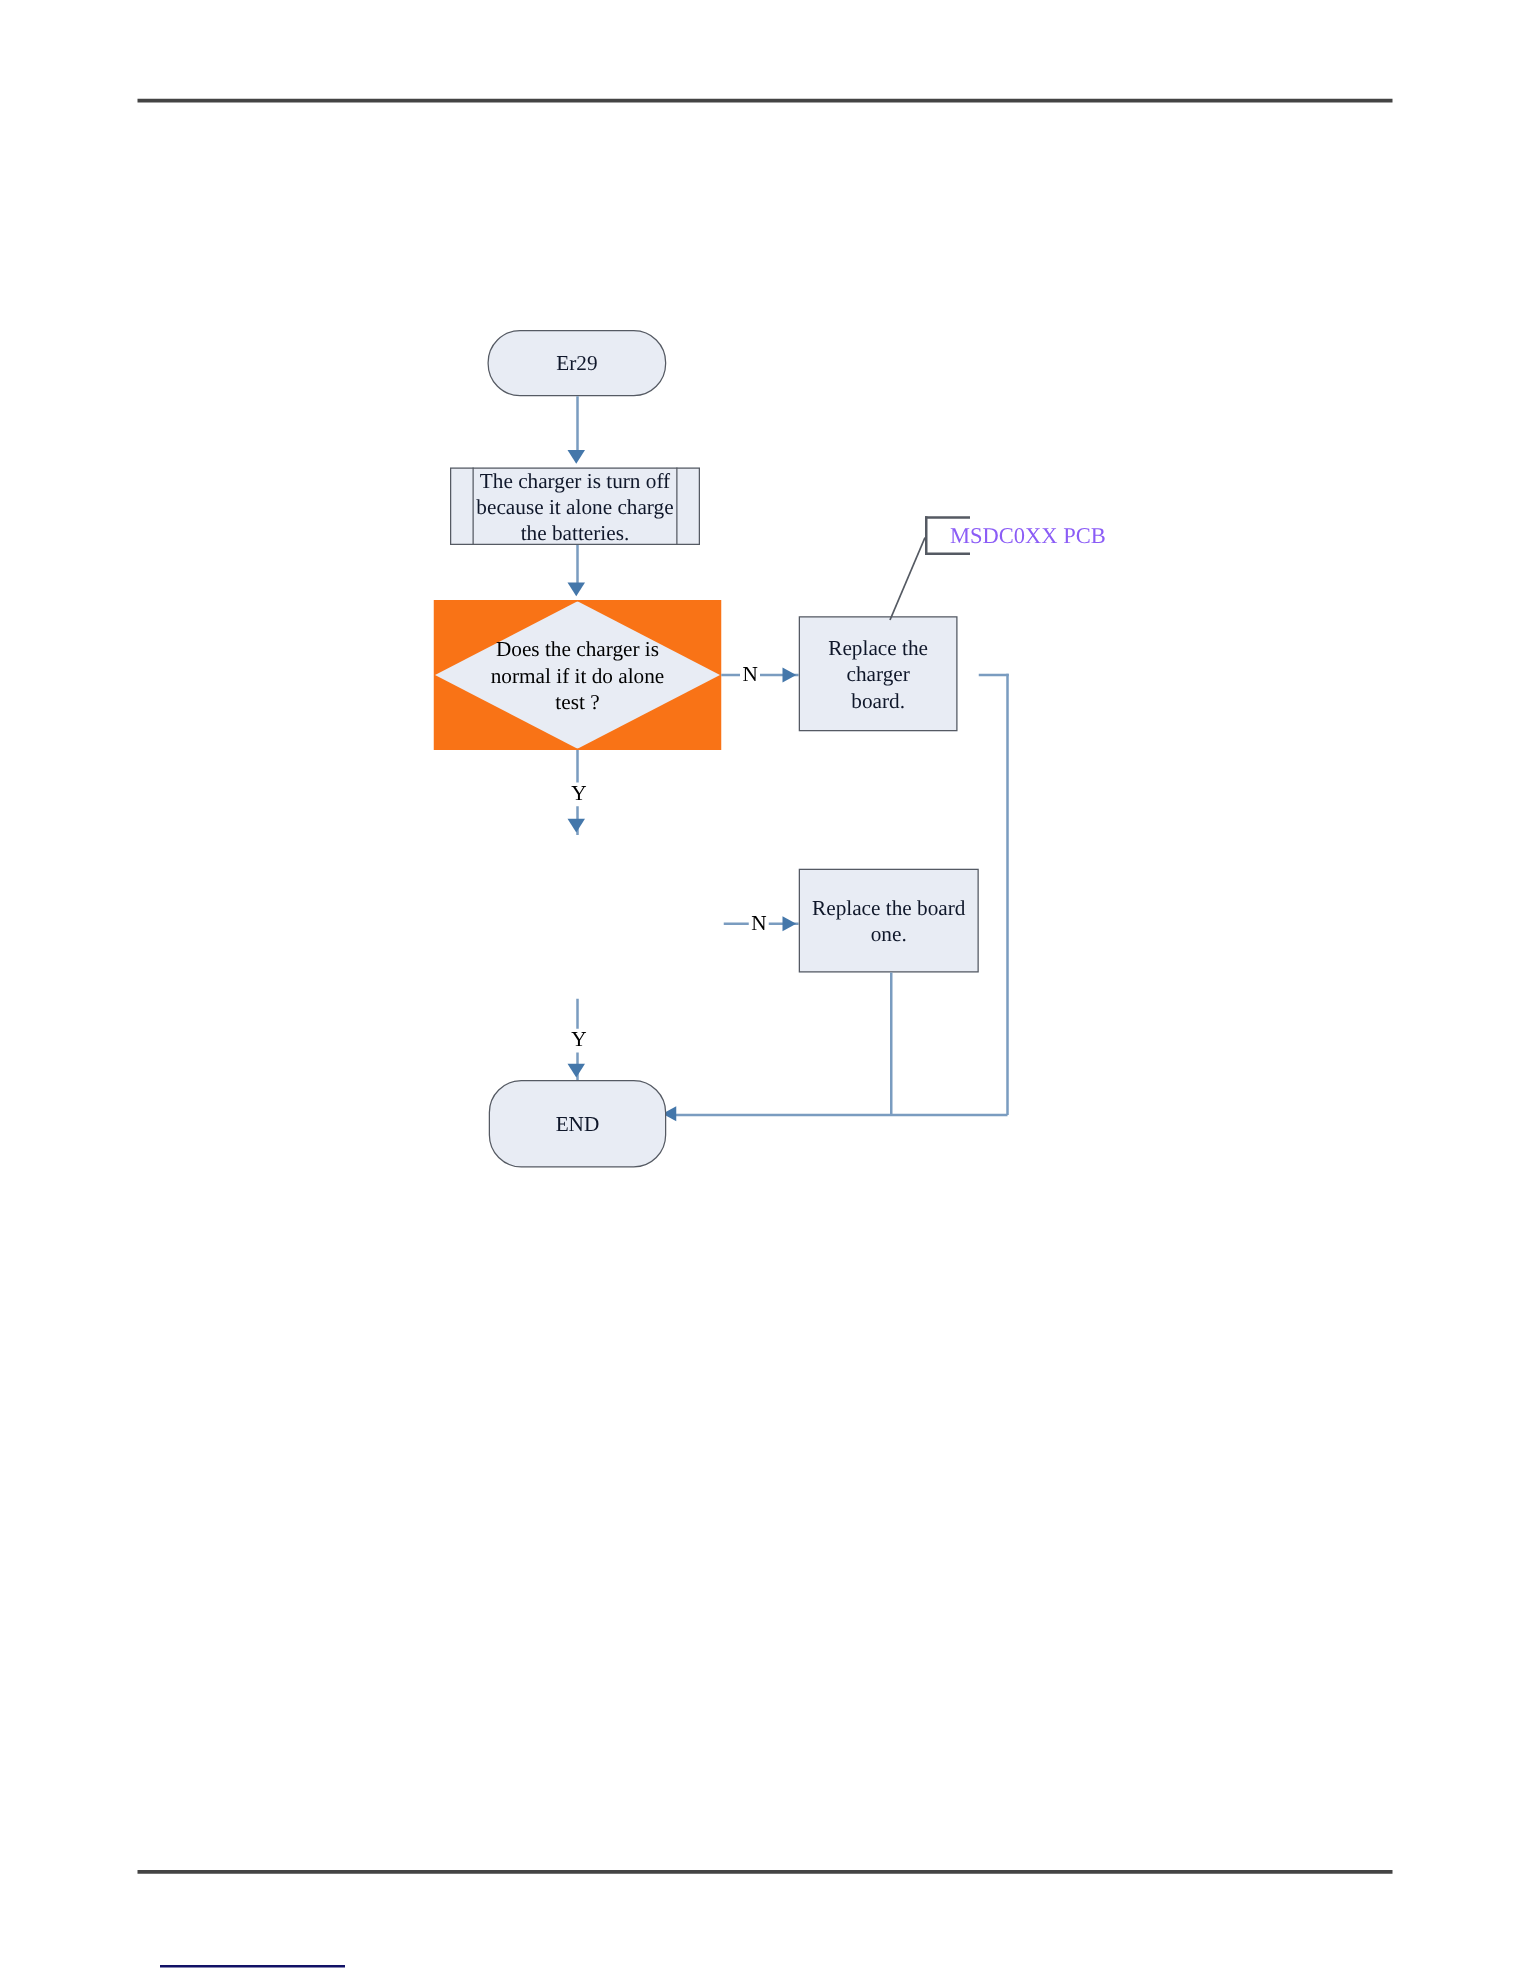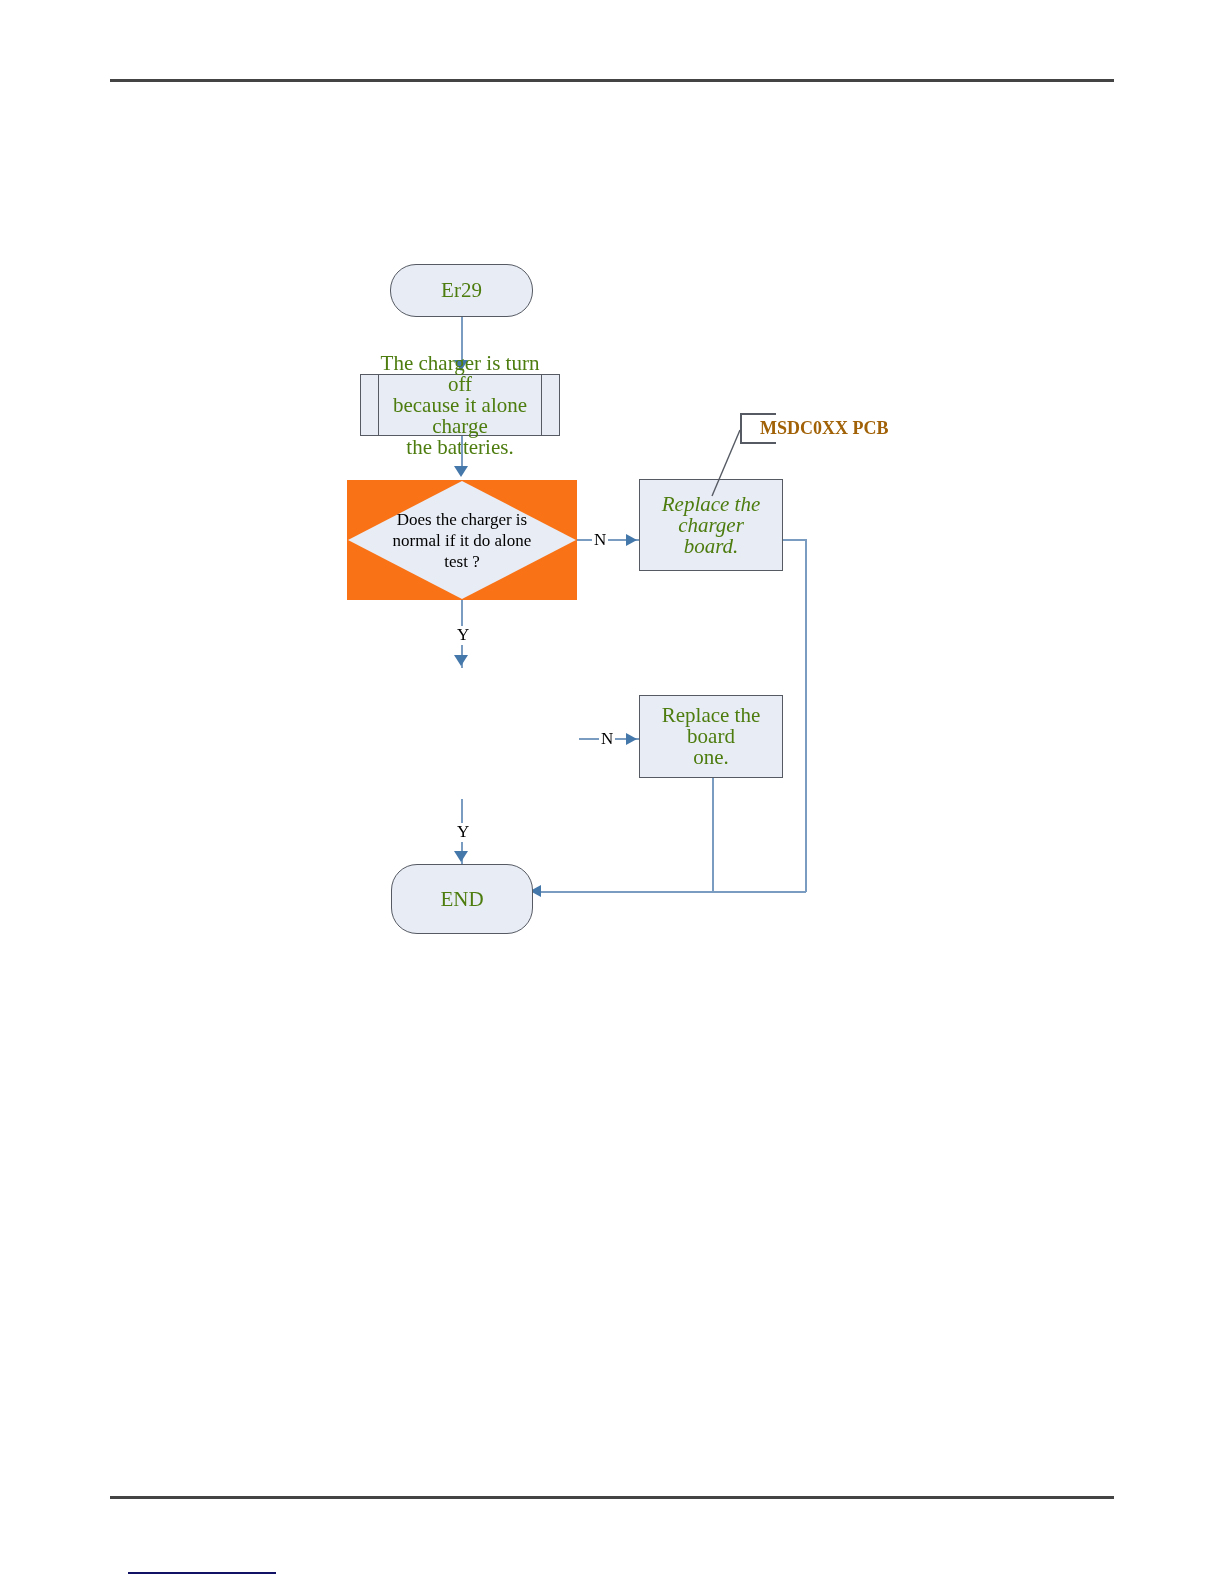--- a/index.html
+++ b/index.html
@@ -40,23 +40,23 @@
     position: absolute;
     box-sizing: border-box;
     background: #e8ecf4;
     border: 1px solid #555a63;
     display: flex;
     align-items: center;
     justify-content: center;
     text-align: center;
   }
   .shape .txt {
-    font-size: 21px;
+    font-size: 17px;
     line-height: 21px;
-    color: #4d7c0f;
+    color: #0f172a;
     padding: 0 6px;
     white-space: pre-line;
   }
 
   
   .terminator {
     border-radius: 26px;
   }
 
   
@@ -140,23 +140,22 @@
     color: #000000;
     background: #ffffff;
     padding: 0 2px;
   }
 
   
   .callout-text {
     position: absolute;
     font-size: 18px;
     line-height: 22px;
-    color: #a16207;
+    color: #8b5cf6;
     white-space: nowrap;
-    font-weight: bold;
   }
   .callout-line {
     position: absolute;
     background: #555a63;
   }
   .callout-line.h { height: 1.5px; }
   .callout-line.v { width: 1.5px; }
   .callout-leader {
     position: absolute;
     overflow: visible;
@@ -197,21 +196,21 @@
 
   <div class="conn h" style="left:577px; top:539px; width:62px;"></div>
   <div class="branch-label" style="left:592px; top:531px;">N</div>
   <div class="arrow right" style="left:626px; top:534px;"></div>
 
   <div class="conn v" style="left:461px; top:600px; height:28px;"></div>
   <div class="branch-label" style="left:455px; top:626px;">Y</div>
   <div class="conn v" style="left:461px; top:645px; height:23px;"></div>
   <div class="arrow down" style="left:454px; top:655px;"></div>
 
-  <div class="shape" style="left:639px; top:479px; width:144px; height:92px;font-style:italic;">
+  <div class="shape" style="left:639px; top:493px; width:127px; height:92px;">
     <span class="txt">Replace the charger
 board.</span>
   </div>
 
   <div class="callout-line h" style="left:740px; top:413px; width:36px;"></div>
   <div class="callout-line v" style="left:740px; top:413px; height:30px;"></div>
   <div class="callout-line h" style="left:740px; top:442px; width:36px;"></div>
   <svg class="callout-leader" style="left:700px; top:413px; width:60px; height:90px;" viewBox="0 0 60 90">
     <line x1="40" y1="17" x2="12" y2="83" stroke="#555a63" stroke-width="1.4"></line>
   </svg>

